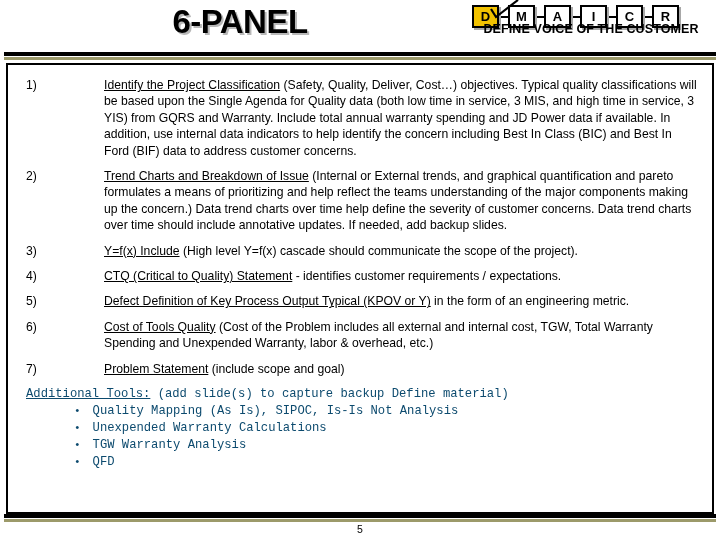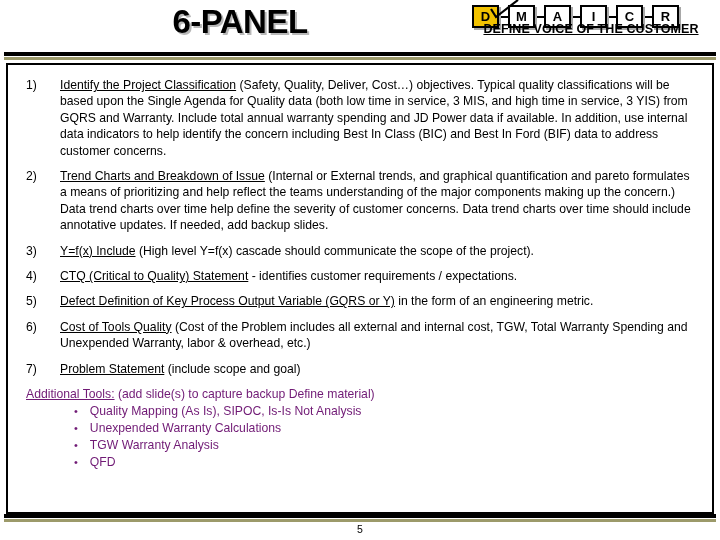--- a/index.html
+++ b/index.html
@@ -91,21 +91,20 @@
     left: -6px;
     top: 17px;
     width: 250px;
     text-align: center;
     font-size: 12.5px;
     font-weight: bold;
     color: #000000;
     letter-spacing: 0.1px;
     white-space: nowrap;
     font-family: "Liberation Sans", sans-serif;
-    text-decoration: underline;
   }
 
   
   .rule {
     position: absolute;
     left: 4px;
     width: 712px;
     height: 9px;
     background: #000000;
     border-top: 2px solid #000000;
@@ -163,31 +162,32 @@
   .req-num {
     flex: 0 0 42px;
     padding-left: 8px;
     font-size: 12.2px;
     line-height: 16.4px;
   }
   .req-body {
     flex: 1 1 auto;
     padding-right: 6px;
     text-align: left;
+    margin-left: 44px;
   }
   .req-lead {
     text-decoration: underline;
   }
 
   #additional-tools {
     margin: 0 0 0 8px;
     font-size: 12.2px;
     line-height: 16.4px;
-    color: #701a75;
-    font-family: Liberation Sans, sans-serif;
+    color: #0c4a6e;
+    font-family: Liberation Mono, monospace;
   }
   #tools-head-line .tools-label {
     text-decoration: underline;
   }
   .tool-row {
     display: flex;
     align-items: flex-start;
     font-size: 12.2px;
     line-height: 17px;
   }
@@ -278,21 +278,21 @@
           <div class="req-item">
             <div class="req-num">3)</div>
             <div class="req-body"><span class="req-lead">Y=f(x) Include</span><span> (High level Y=f(x) cascade should communicate the scope of the project).</span></div>
           </div>
           <div class="req-item">
             <div class="req-num">4)</div>
             <div class="req-body"><span class="req-lead">CTQ (Critical to Quality) Statement</span><span> - identifies customer requirements / expectations.</span></div>
           </div>
           <div class="req-item">
             <div class="req-num">5)</div>
-            <div class="req-body"><span class="req-lead">Defect Definition of Key Process Output Variable (GQRS or Y)</span><span> in the form of an engineering metric.</span></div>
+            <div class="req-body"><span class="req-lead">Defect Definition of Key Process Output Typical (KPOV or Y)</span><span> in the form of an engineering metric.</span></div>
           </div>
           <div class="req-item">
             <div class="req-num">6)</div>
             <div class="req-body"><span class="req-lead">Cost of Tools Quality</span><span> (Cost of the Problem includes all external and internal cost, TGW, Total Warranty Spending and Unexpended Warranty, labor &amp; overhead, etc.)</span></div>
           </div>
           <div class="req-item">
             <div class="req-num">7)</div>
             <div class="req-body"><span class="req-lead">Problem Statement</span><span> (include scope and goal)</span></div>
           </div>
         </div>

